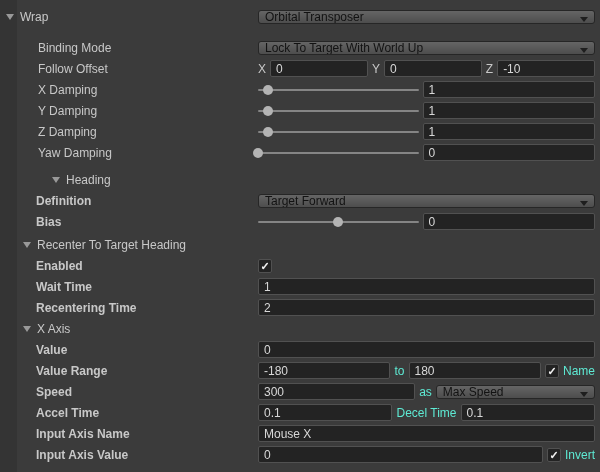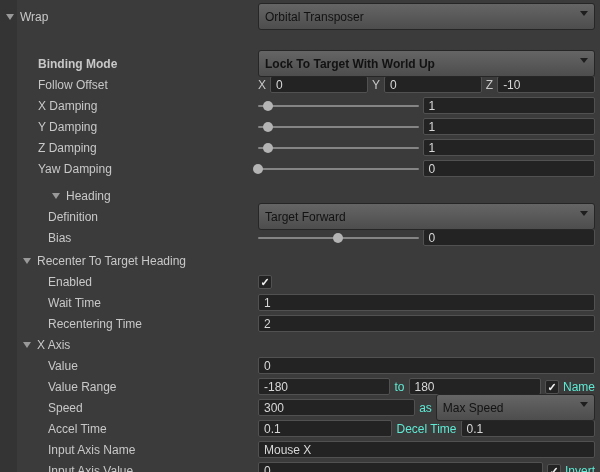--- a/index.html
+++ b/index.html
@@ -15,33 +15,33 @@
   .left-strip {
     position:absolute; left:0; top:0; bottom:0; width:17px;
     background:#343434;
   }
   .panel { position:relative; padding-top:6px; }
 
   .row {
     height:21px; display:flex; align-items:center;
     padding-right:5px; box-sizing:border-box;
   }
-  .gap10 { margin-top:26px;font-weight:bold; }
+  .gap10 { margin-top:10px; }
   .gap6  { margin-top:6px;margin-left:29px; }
   .gap2  { margin-top:2px; }
 
   .lbl {
     width:258px; flex:none; box-sizing:border-box;
     display:flex; align-items:center;
     color:#c8c8c8; white-space:nowrap; overflow:hidden;
   }
   .lbl.head0 { padding-left:6px; }
   .lbl.ind1  { padding-left:38px; }
   .lbl.head1 { padding-left:23px; }
-  .lbl.ind2  { padding-left:48px; }
+  .lbl.ind2  { padding-left:36px;font-weight:bold; }
 
   .fold {
     width:0; height:0; flex:none;
     border-left:4.5px solid transparent;
     border-right:4.5px solid transparent;
     border-top:6px solid #999;
     margin-right:6px;
   }
 
   .val { flex:1; display:flex; align-items:center; gap:4px; min-width:0; }
@@ -49,21 +49,21 @@
   .tf {
     background:#232323; border:1px solid #515151; border-radius:2px;
     height:17px; box-sizing:border-box;
     color:#d8d8d8; font-size:12px; font-family:"Liberation Sans", sans-serif;
     padding:0 5px; outline:none; min-width:0;
   }
   input.tf { flex:1; }
   .numbox { flex:none; width:50px; }
 
   .dd {
-    flex:1; height:27px; box-sizing:border-box;
+    flex:1; height:14px; box-sizing:border-box;
     background:linear-gradient(#656565,#4d4d4d);
     border:1px solid #262626; border-radius:3px;
     color:#121212; display:flex; align-items:center;
     padding:0 6px; position:relative; cursor:default;
     white-space:nowrap; overflow:hidden;
   }
   .dd-arrow {
     position:absolute; right:6px; top:6.5px;
     width:0; height:0;
     border-left:4px solid transparent;

